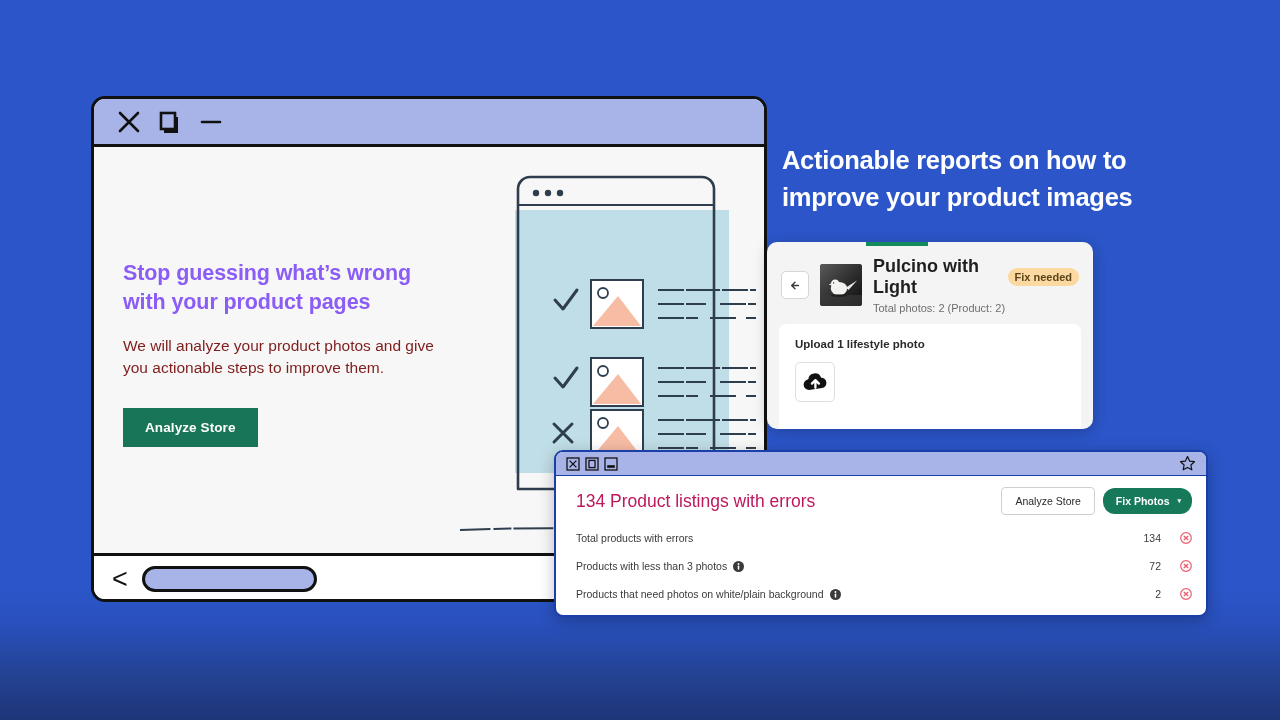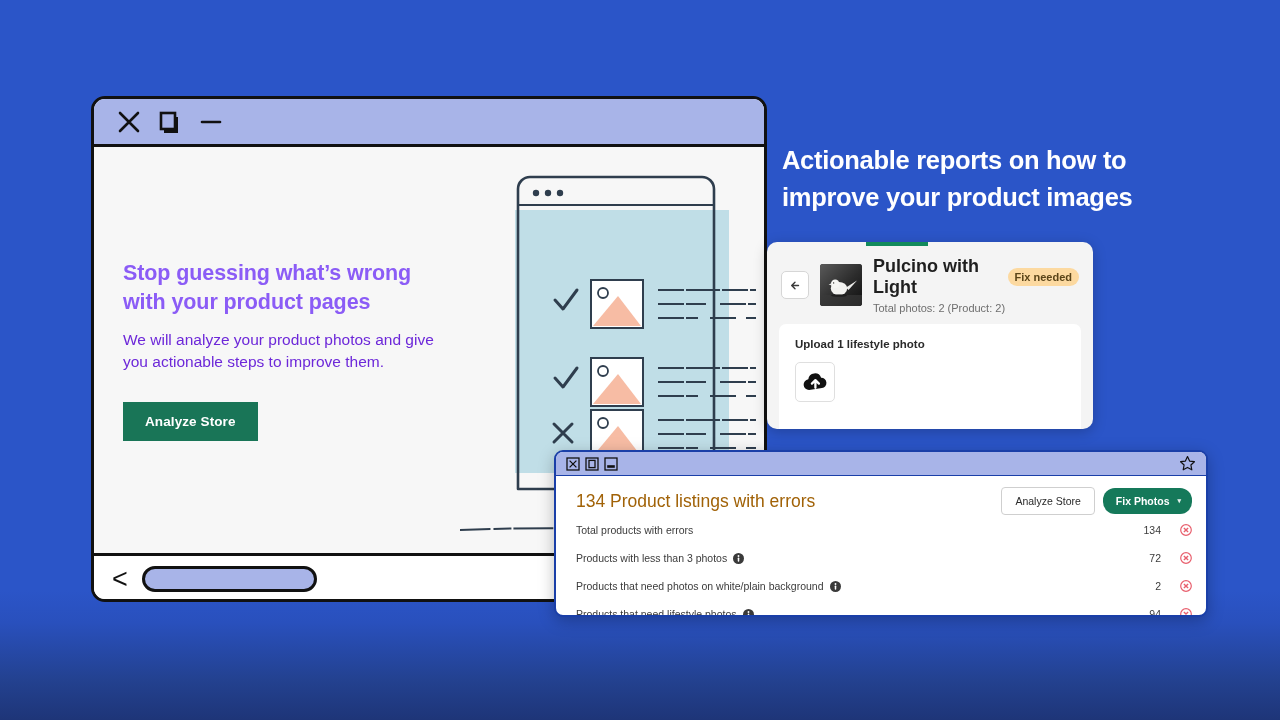--- a/index.html
+++ b/index.html
@@ -61,24 +61,24 @@
     width: 330px;
   }
   .mw-h1 {
     font-size: 21.5px;
     line-height: 1.34;
     color: #8b5cf6;
     font-weight: 700;
     letter-spacing: -0.1px;
   }
   .mw-p {
-    margin-top: 12px;
+    margin-top: 18px;
     font-size: 15.5px;
     line-height: 1.45;
-    color: #6d28d9;
+    color: #7f1d1d;
     font-weight: 400;
   }
   .mw-btn {
     margin-top: 28px;
     display: inline-block;
     background: #197557;
     color: #fff;
     font-size: 13.5px;
     font-weight: bold;
     padding: 12px 22px;
@@ -216,21 +216,21 @@
     gap: 5px;
   }
   .rw-ico { display: flex; align-items: center; }
   .rw-star { margin-left: auto; display: flex; align-items: center; cursor: pointer; }
 
   .rw-head {
     display: flex;
     align-items: center;
     padding: 11px 14px 9px 20px;
   }
-  .rw-title { font-size: 17.5px; color: #a16207; font-weight: 400; text-align: center; }
+  .rw-title { font-size: 17.5px; color: #be185d; font-weight: 400; text-align: center; }
   .rw-actions { margin-left: auto; display: flex; gap: 8px; align-items: center; }
   .btn-outline {
     background: #fff;
     border: 1px solid #CFCFCF;
     border-radius: 4px;
     font-size: 10.5px;
     color: #2A2A2A;
     padding: 7px 13px;
     cursor: pointer;
     font-family: "Liberation Sans", sans-serif;
@@ -245,21 +245,21 @@
     padding: 7px 11px 7px 13px;
     cursor: pointer;
     display: flex; align-items: center; gap: 8px;
     font-family: "Liberation Sans", sans-serif;
   }
   .caret { font-size: 7px; opacity: 0.9; }
 
   .rw-rows { padding: 0 14px 0 20px; }
   .rw-row {
     display: flex;
-    align-items: flex-start;
+    align-items: center;
     height: 28px;
   }
   .rw-row-label {
     font-size: 10.5px;
     color: #3B3B3B;
     display: flex; align-items: center; gap: 6px;
   }
   .rw-row-right {
     margin-left: auto;
     display: flex; align-items: center; gap: 19px;

